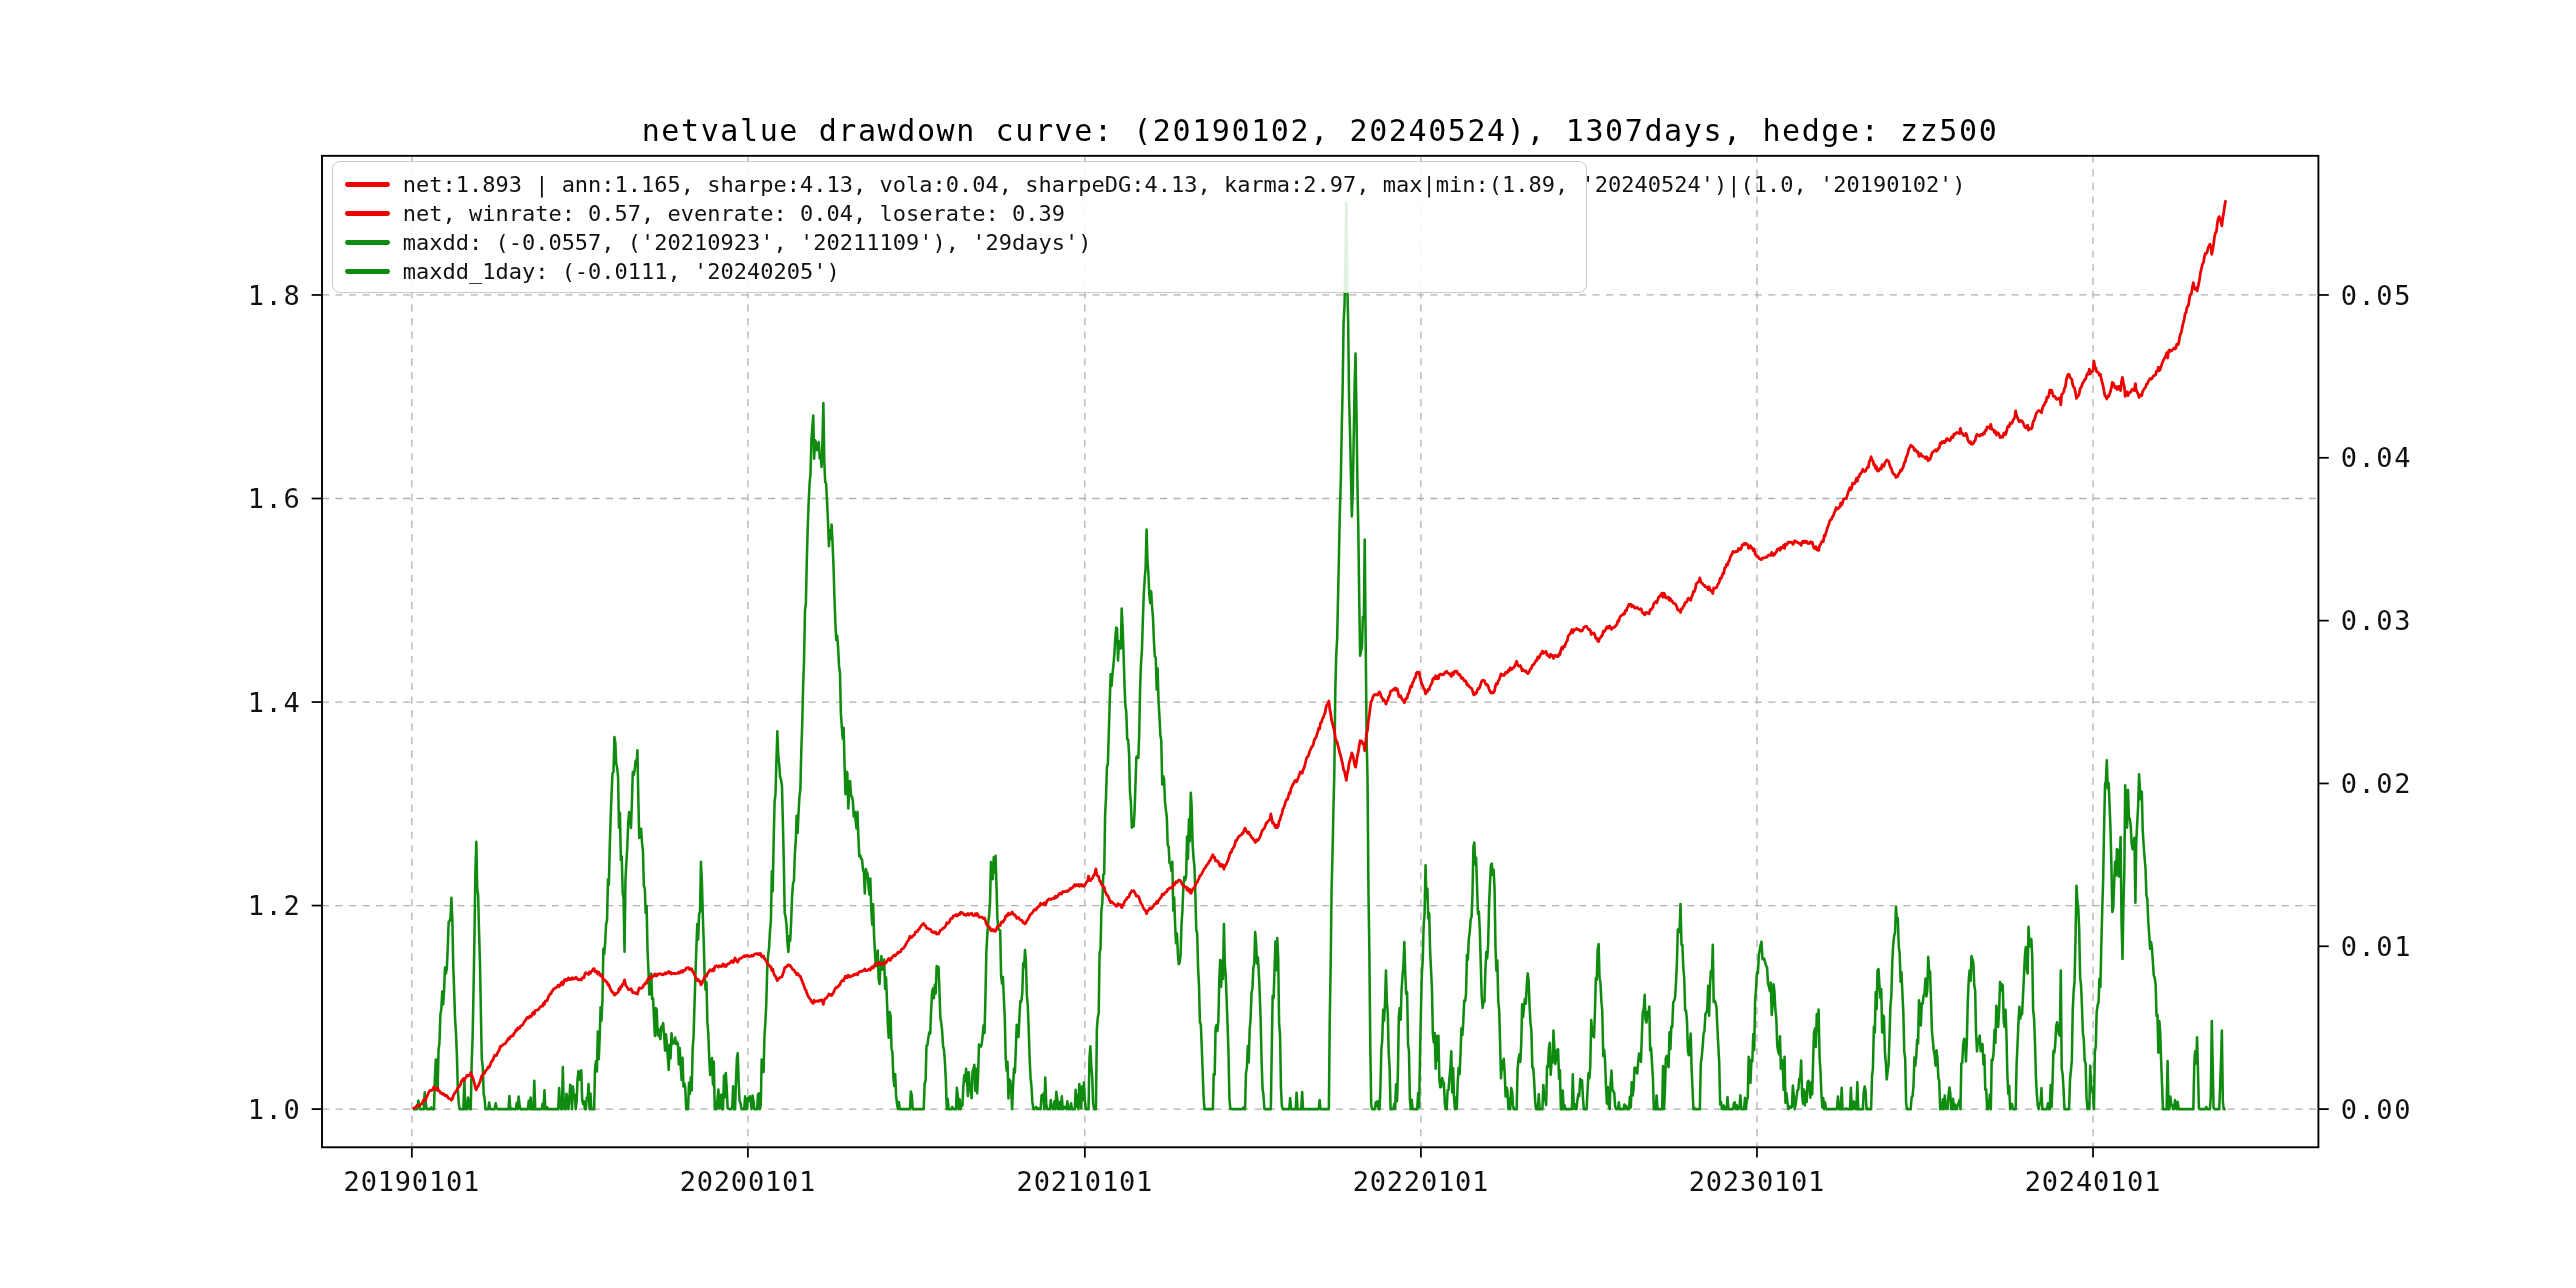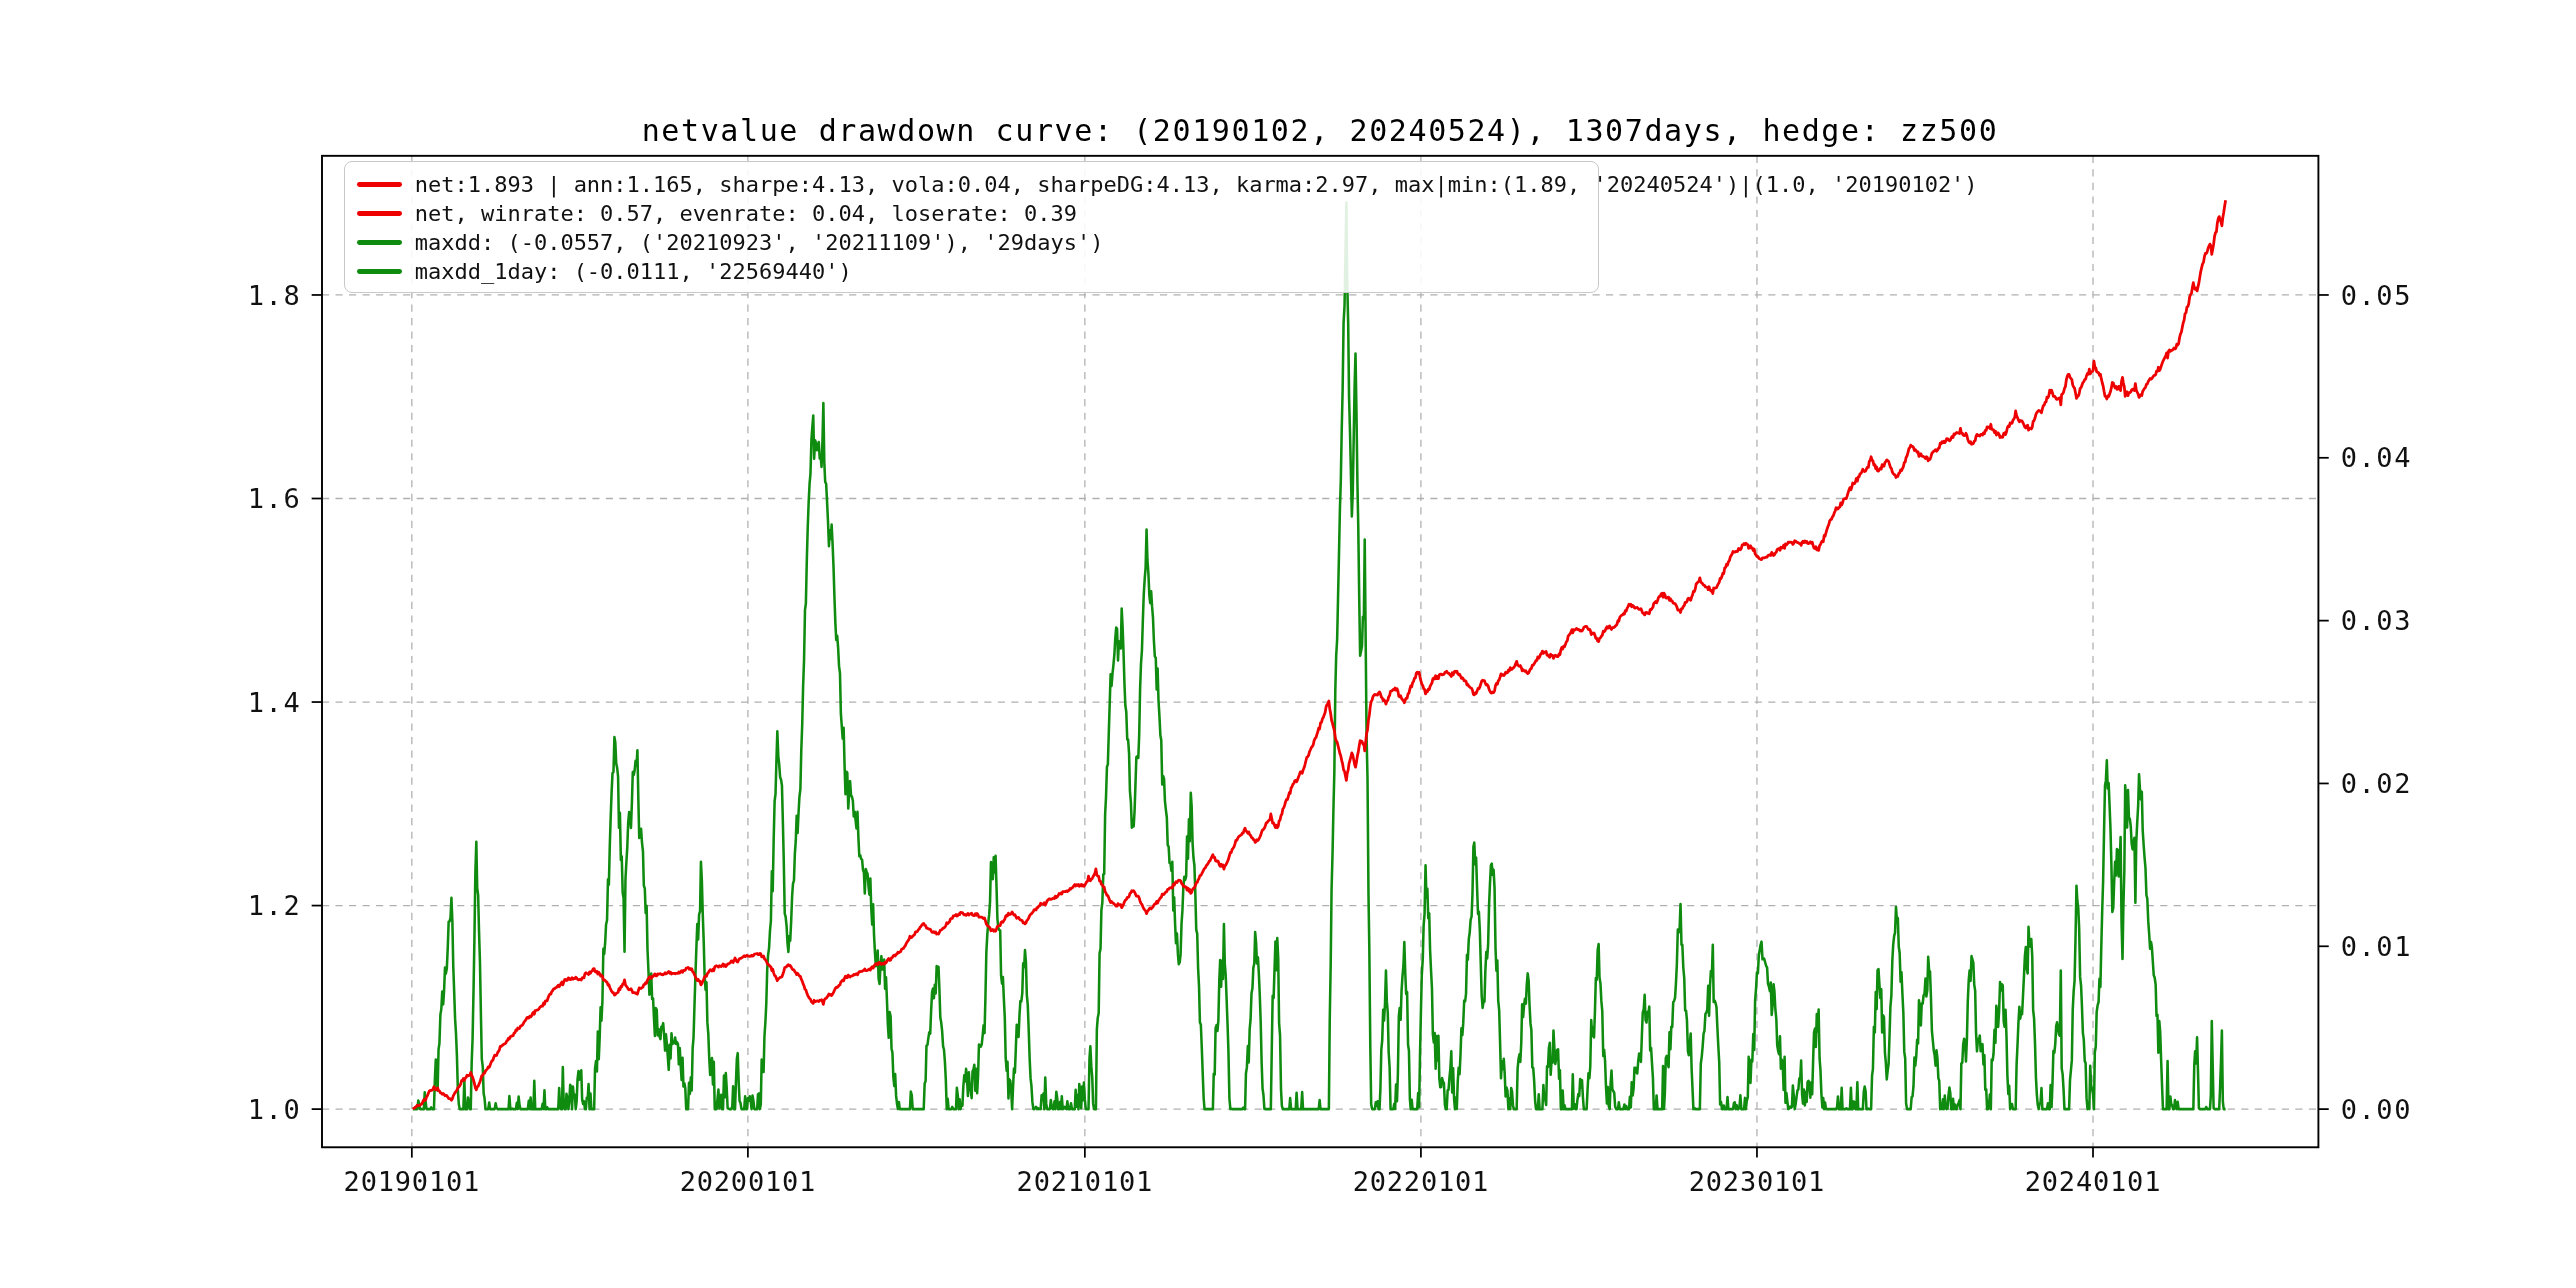--- a/index.html
+++ b/index.html
@@ -4,21 +4,21 @@
 <style>
   html,body{margin:0;padding:0;background:#ffffff;}
   body{width:2576px;height:1288px;position:relative;font-family:"DejaVu Sans Mono",monospace;}
   #figure{position:absolute;left:0;top:0;width:2576px;height:1288px;background:#ffffff;}
   #chart-svg{position:absolute;left:0;top:0;}
   #chart-title{
     position:absolute;left:322px;top:113px;width:1996px;
     text-align:center;font-size:30px;color:#000000;letter-spacing:1.6px;white-space:nowrap;
   }
   #legend{
-    position:absolute;left:344px;top:161px;width:1255px;
+    position:absolute;left:332px;top:161px;width:1255px;
     background:rgba(255,255,255,0.88);
     border:1.6px solid #c9c9c9;border-radius:8px;
     padding:8px 0 6.4px 0;box-sizing:border-box;
   }
   .legend-row{display:flex;align-items:center;height:29px;padding-left:12px;}
   .legend-swatch{width:45px;height:4.8px;border-radius:2.4px;flex:none;margin-right:12.7px;}
   .legend-label{font-size:22px;color:#111;white-space:nowrap;letter-spacing:0px;}
   text{font-family:"DejaVu Sans Mono",monospace;fill:#111;}
 </style>
 </head>
@@ -84,17 +84,17 @@
     <div class="legend-row">
       <span class="legend-swatch" style="background: rgb(238, 0, 0);"></span>
       <span class="legend-label">net, winrate: 0.57, evenrate: 0.04, loserate: 0.39</span>
     </div>
     <div class="legend-row">
       <span class="legend-swatch" style="background: rgb(15, 139, 15);"></span>
       <span class="legend-label">maxdd: (-0.0557, ('20210923', '20211109'), '29days')</span>
     </div>
     <div class="legend-row">
       <span class="legend-swatch" style="background: rgb(15, 139, 15);"></span>
-      <span class="legend-label">maxdd_1day: (-0.0111, '22569440')</span>
+      <span class="legend-label">maxdd_1day: (-0.0111, '20240205')</span>
     </div>
   </div>
 </div>
 
 
 </body></html>

